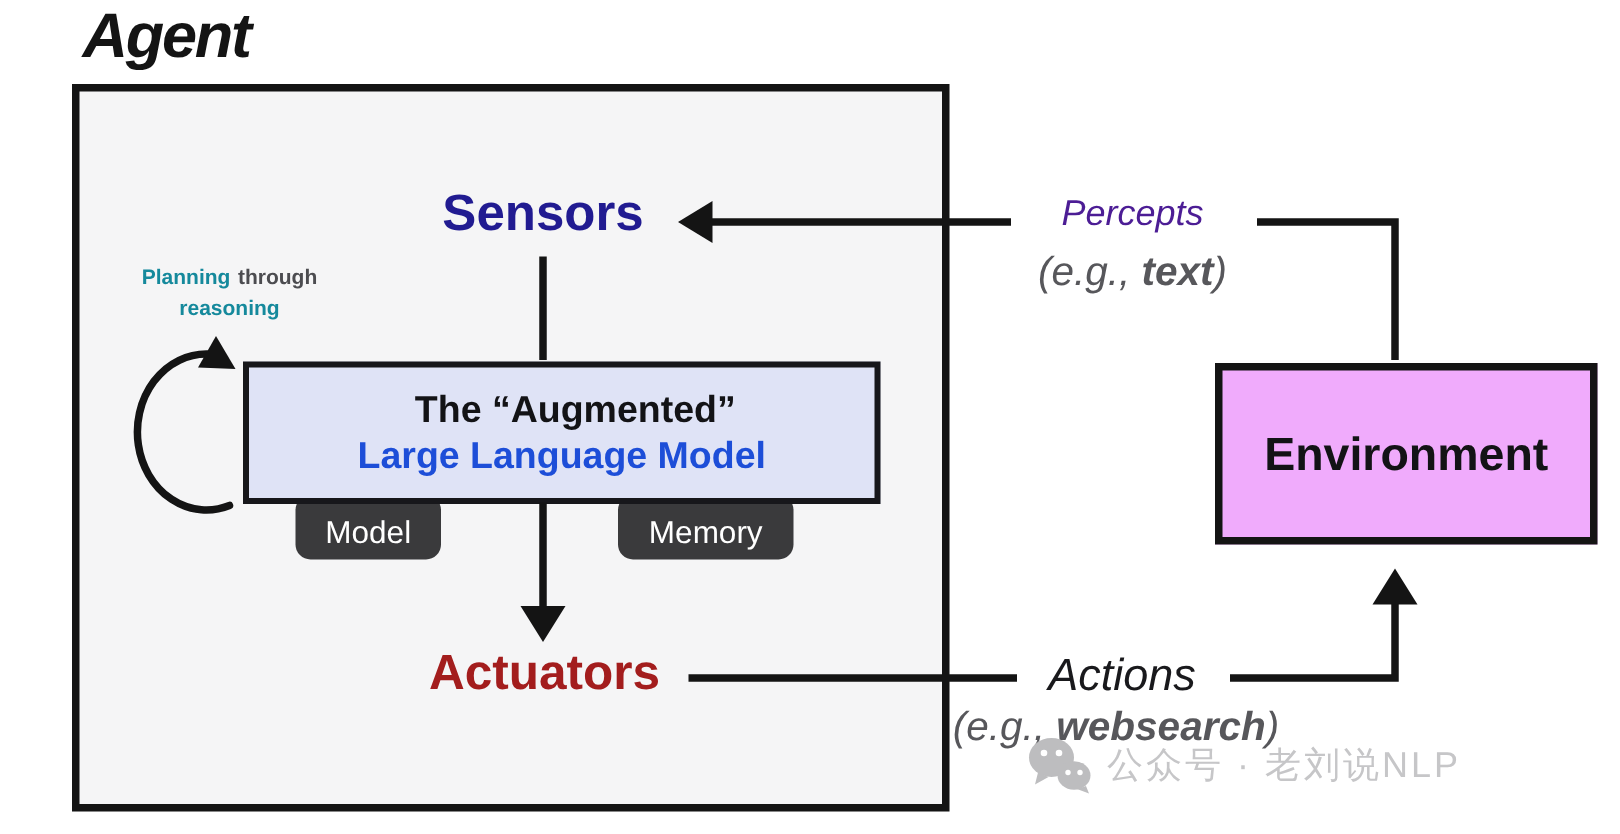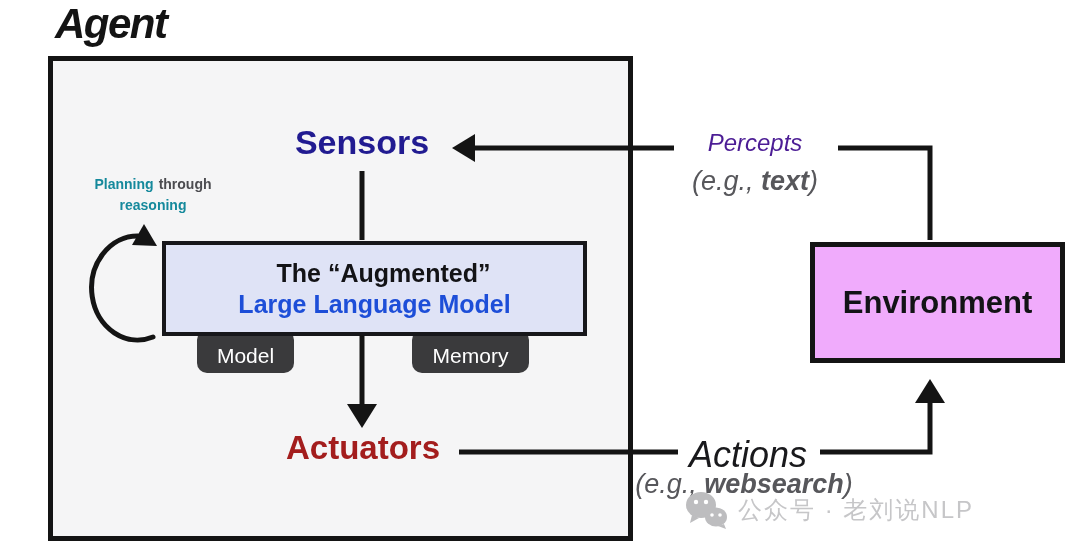--- a/index.html
+++ b/index.html
@@ -46,21 +46,21 @@
   }
   #environment-box{
     left:810px;top:242px;width:255px;height:121px;box-sizing:border-box;
     background:#f0abfc;border:5px solid #141414;z-index:3;
     display:flex;align-items:center;justify-content:center;
     font-size:31px;font-weight:bold;color:#131316;
   }
   .edge-label{font-style:italic;z-index:3;text-align:center;}
   #percepts-label{left:655px;top:129px;width:200px;font-size:24px;color:#4c1d95;text-align:center;}
   #percepts-example{left:645px;top:166px;width:220px;font-size:27px;color:#57575b;}
-  #actions-label{left:648px;top:434px;width:200px;font-size:36px;color:#19191c;}
+  #actions-label{left:648px;top:434px;width:200px;font-size:30px;color:#19191c;}
   #actions-example{left:624px;top:469px;width:240px;font-size:27px;color:#57575b;}
   .ex-bold{font-weight:bold;}
   #arrow-layer{left:0;top:0;width:1080px;height:556px;z-index:5;pointer-events:none;}
   #watermark{
     left:684px;top:490px;display:flex;align-items:center;z-index:6;
     color:#c6c6c8;font-size:24px;letter-spacing:2px;
   }
   #wechat-icon{margin-right:8px;}
 </style>
 </head>

